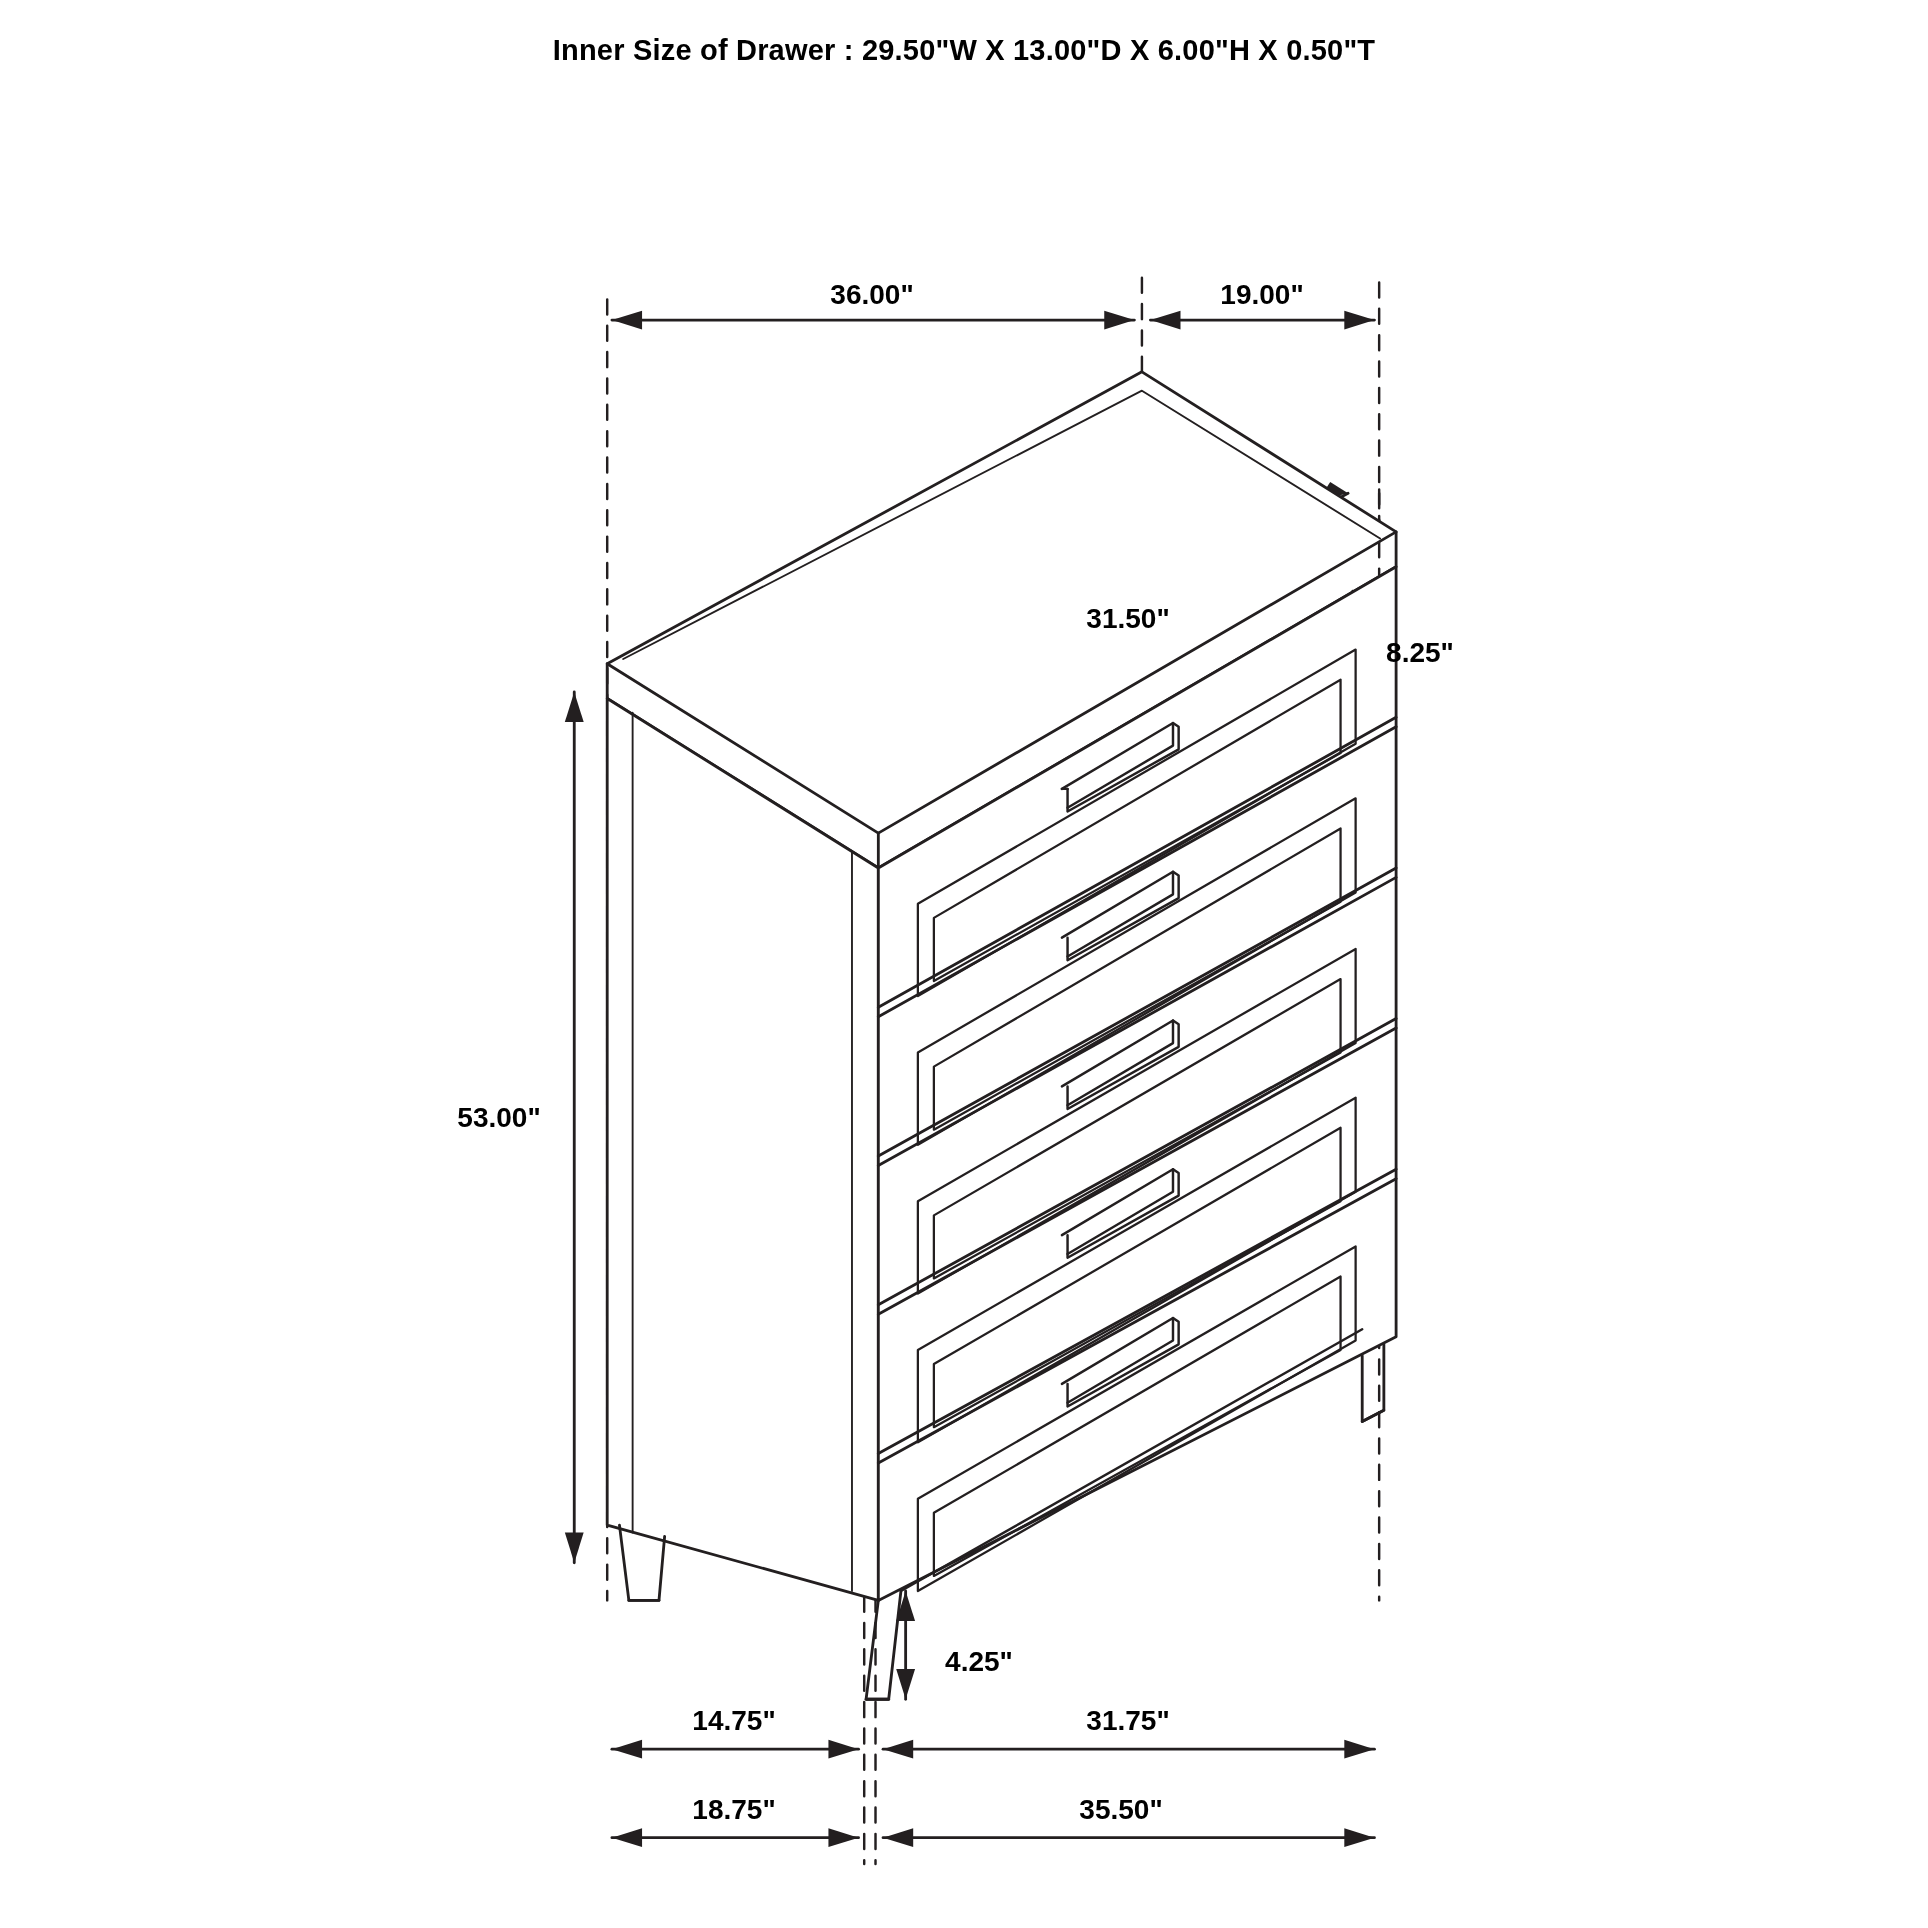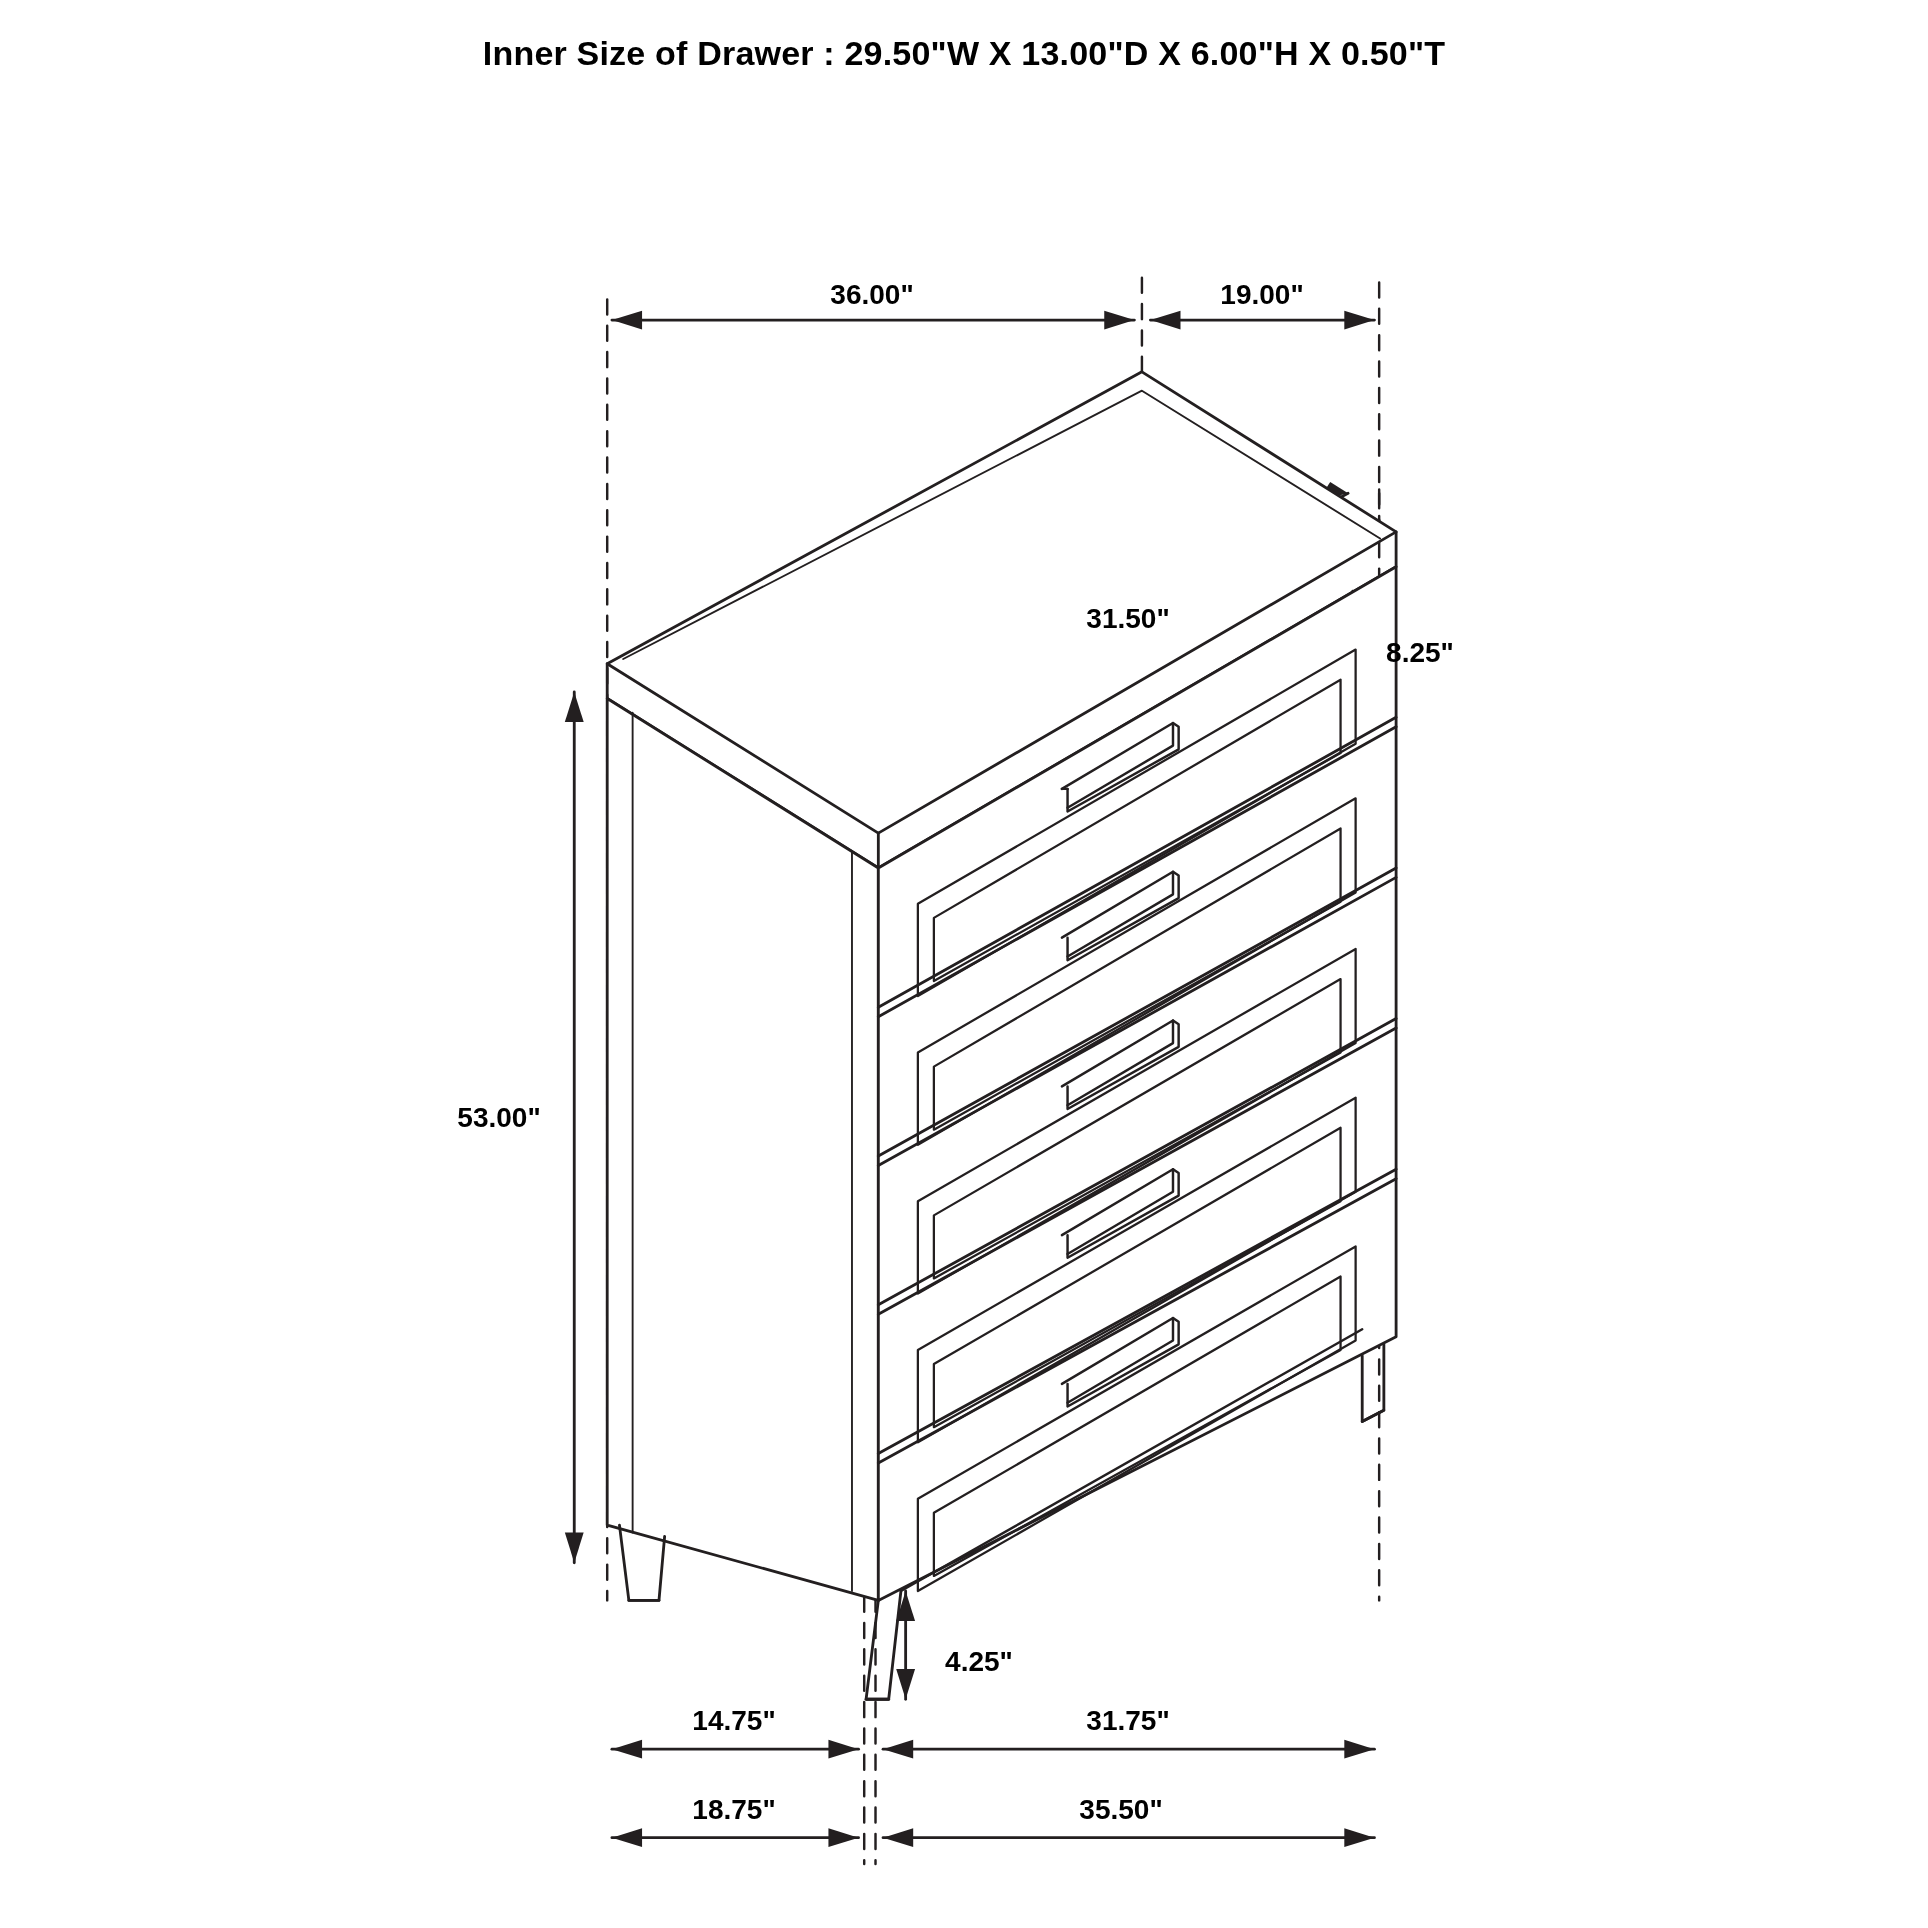--- a/index.html
+++ b/index.html
@@ -19,21 +19,21 @@
     width: 1928px;
     height: 1928px;
     background: #ffffff;
   }
   #title {
     position: absolute;
     top: 34px;
     left: 0;
     width: 1928px;
     text-align: center;
-    font-size: 34px;
+    font-size: 29px;
     font-weight: bold;
     letter-spacing: 0.2px;
     white-space: nowrap;
   }
   #drawing {
     position: absolute;
     top: 0;
     left: 0;
     width: 1928px;
     height: 1928px;

